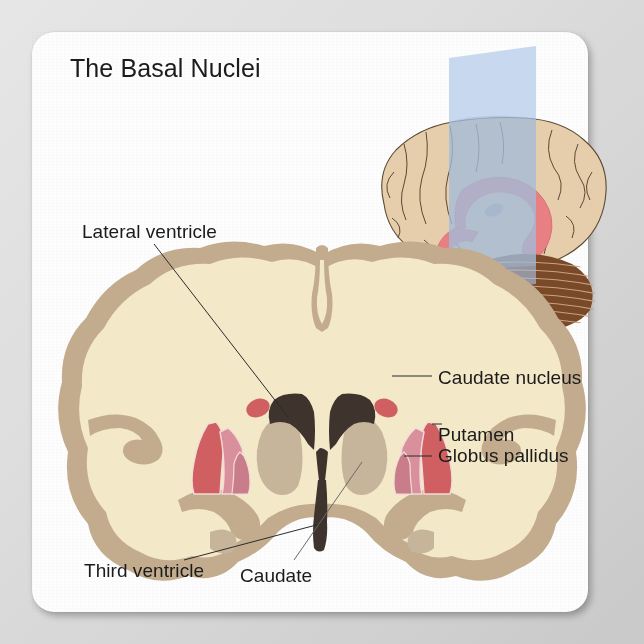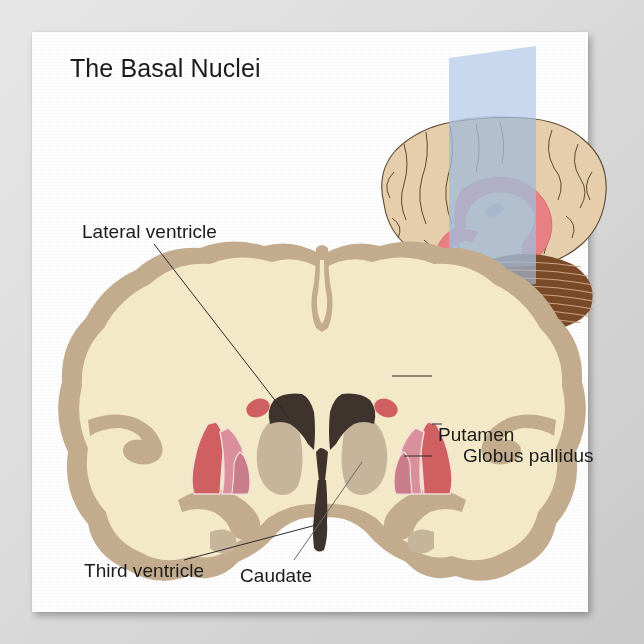--- a/index.html
+++ b/index.html
@@ -8,20 +8,21 @@
     font-family:"Liberation Sans", sans-serif;
     background:linear-gradient(135deg,#e6e6e6 0%,#dededf 35%,#d3d3d4 70%,#c9c9ca 100%);
   }
   #stage{position:relative;width:644px;height:644px;}
 
   
   #poster{
     position:absolute;left:32px;top:32px;width:556px;height:580px;
     background:#fdfdfd;
     box-shadow:3px 4px 7px rgba(0,0,0,0.28), 0 0 0 0.5px rgba(0,0,0,0.05);
+    border-radius:22px;
   }
   
   #poster:before{
     content:"";position:absolute;inset:0;pointer-events:none;
     background-image:
       repeating-linear-gradient(0deg,rgba(0,0,0,0.012) 0px,rgba(0,0,0,0.012) 1px,rgba(255,255,255,0) 1px,rgba(255,255,255,0) 3px),
       repeating-linear-gradient(90deg,rgba(0,0,0,0.012) 0px,rgba(0,0,0,0.012) 1px,rgba(255,255,255,0) 1px,rgba(255,255,255,0) 4px);
     opacity:.9;
   }
 
@@ -31,21 +32,21 @@
     white-space:nowrap;
   }
 
   .lbl{
     position:absolute;font-size:19px;color:#1b1b1b;white-space:nowrap;
     letter-spacing:.05px;
   }
   #lbl-lateral  {left:50px; top:189px;}
   #lbl-caudate  {left:406px;top:335px;}
   #lbl-putamen  {left:406px;top:392px;}
-  #lbl-globus   {left:406px;top:413px;margin-left:25px;}
+  #lbl-globus   {left:406px;top:413px;}
   #lbl-third    {left:52px; top:528px;}
   #lbl-thalamus {left:208px;top:533px;}
 
   svg.art{position:absolute;left:0;top:0;}
   #artwork{position:absolute;left:0;top:0;width:580px;height:580px;}
 </style>
 </head>
 <body>
 
 <div id="stage">
@@ -210,19 +211,20 @@
         <line x1="122" y1="212" x2="256" y2="385"></line>
         <line x1="360" y1="344" x2="400" y2="344"></line>
         <line x1="410" y1="392" x2="400" y2="392"></line>
         <line x1="372" y1="424" x2="400" y2="424"></line>
         <line x1="288" y1="492" x2="152" y2="528"></line>
         <line x1="330" y1="430" x2="262" y2="528" stroke="#6a6a6a"></line>
       </g>
     </svg>
 
     <div class="lbl" id="lbl-lateral">Lateral ventricle</div>
+    <div class="lbl" id="lbl-caudate">Caudate nucleus</div>
     <div class="lbl" id="lbl-putamen">Putamen</div>
     <div class="lbl" id="lbl-globus">Globus pallidus</div>
     <div class="lbl" id="lbl-third">Third ventricle</div>
     <div class="lbl" id="lbl-thalamus">Caudate</div>
 
   </div>
 </div>
 
 </body></html>

